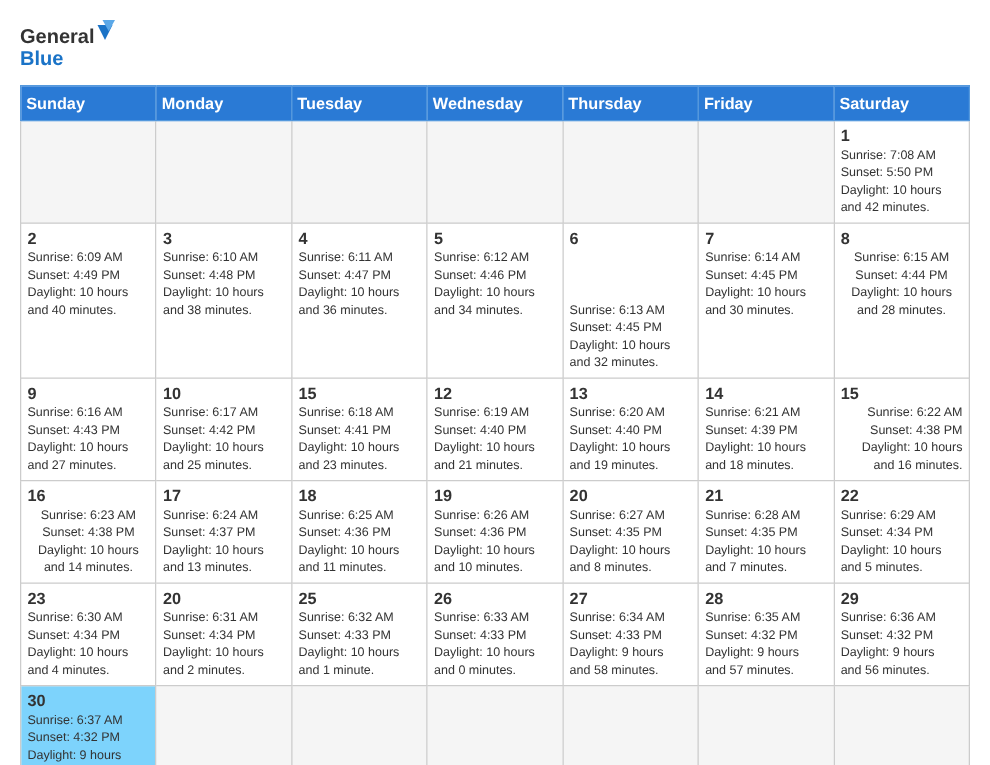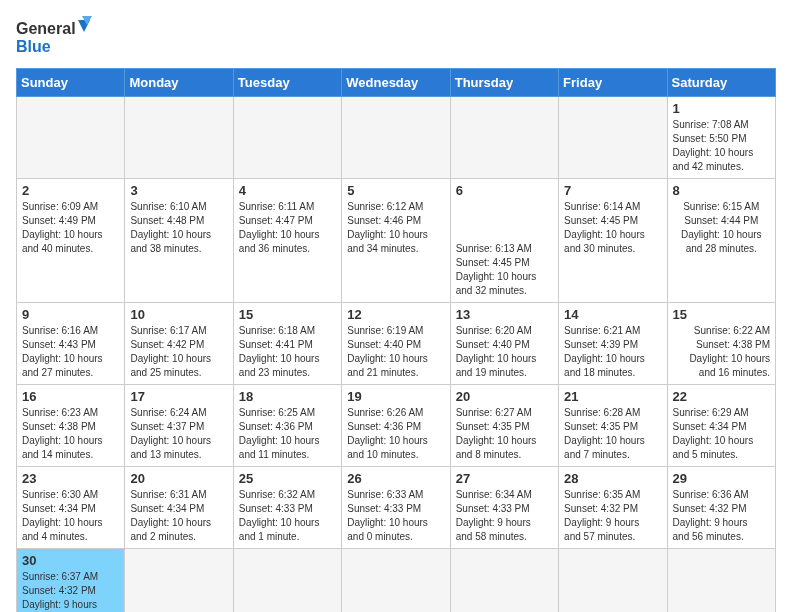--- a/index.html
+++ b/index.html
@@ -223,21 +223,21 @@
           <span class="day-number">15</span>
           <div class="day-info" style="white-space: pre-line; text-align: right;">Sunrise: 6:22 AM
 Sunset: 4:38 PM
 Daylight: 10 hours
 and 16 minutes.</div>
         </td>
       </tr>
       <tr>
         <td class="has-data">
           <span class="day-number">16</span>
-          <div class="day-info" style="white-space: pre-line;">Sunrise: 6:23 AM
+          <div class="day-info" style="white-space: pre-line; text-align: center;">Sunrise: 6:23 AM
 Sunset: 4:38 PM
 Daylight: 10 hours
 and 14 minutes.</div>
         </td>
         <td class="has-data">
           <span class="day-number">17</span>
           <div class="day-info" style="white-space: pre-line;">Sunrise: 6:24 AM
 Sunset: 4:37 PM
 Daylight: 10 hours
 and 13 minutes.</div>

